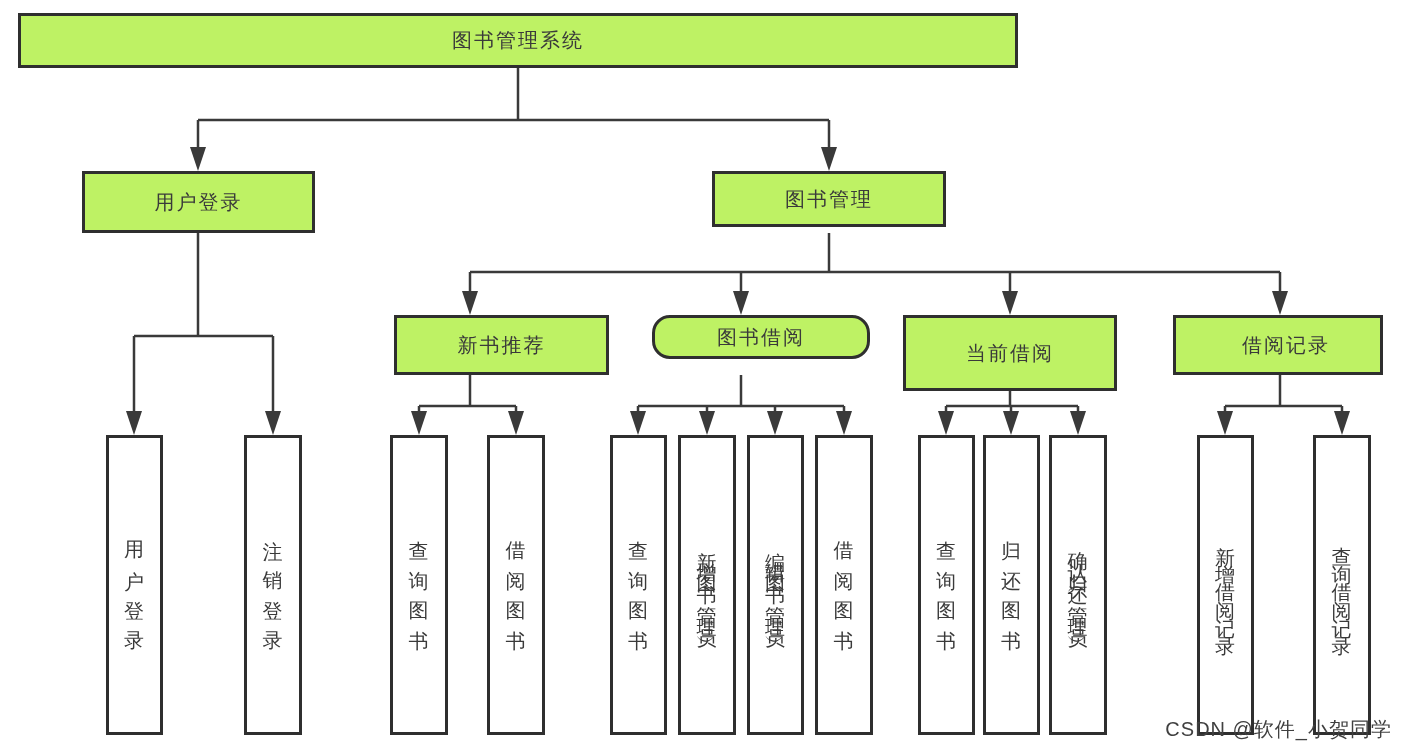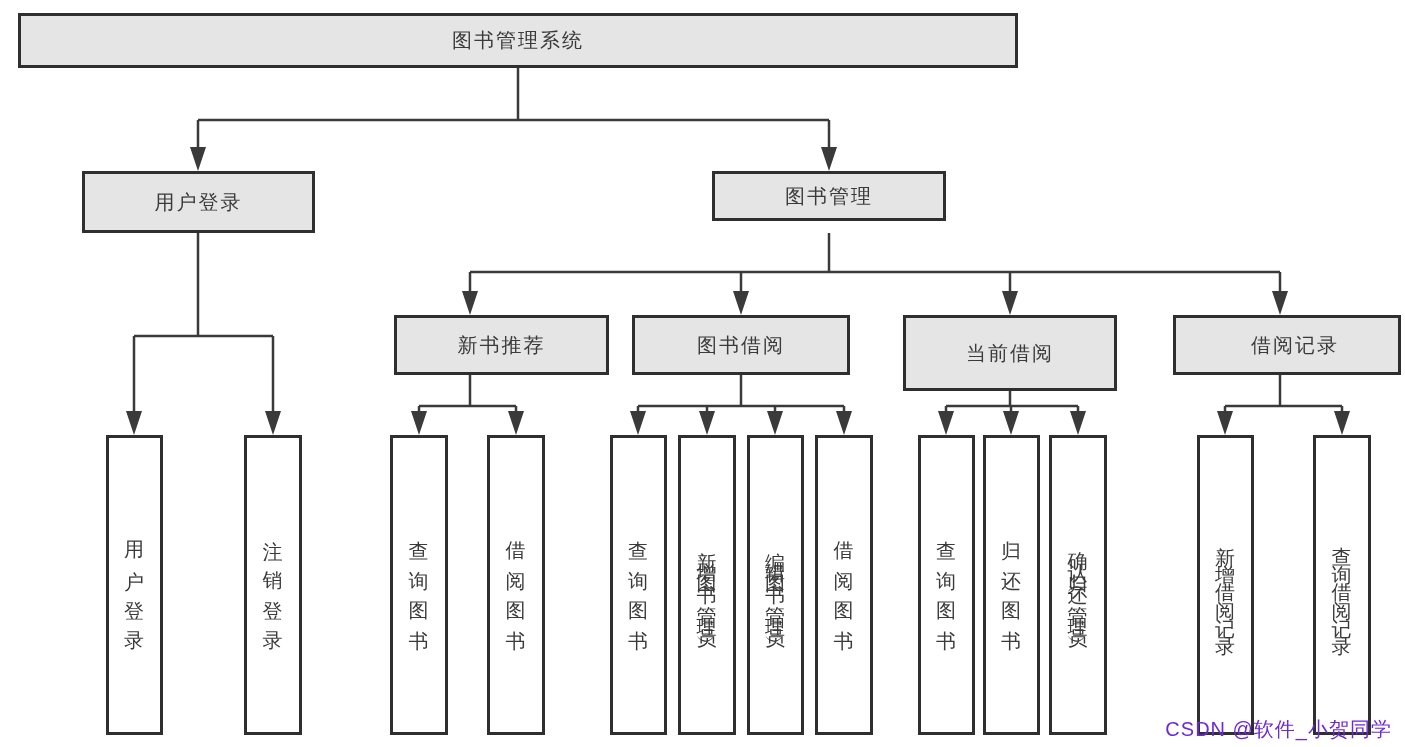--- a/index.html
+++ b/index.html
@@ -12,21 +12,21 @@
     font-family: "Liberation Sans", sans-serif;
   }
   #connectors {
     position: absolute;
     left: 0; top: 0;
     width: 1405px; height: 747px;
   }
   .hbox {
     position: absolute;
     box-sizing: border-box;
-    background: #e5e5e5;
+    background: #bef264;
     border: 3px solid #2f2f2f;
     display: flex;
     align-items: center;
     justify-content: center;
     font-size: 20px;
     letter-spacing: 2px;
     color: #3a3a3a;
   }
   .leaf {
     position: absolute;
@@ -48,21 +48,21 @@
     white-space: nowrap;
   }
   .v4 { letter-spacing: 30px; }
   .v6 { letter-spacing: 18px; }
   .v9 { letter-spacing: 11px; }
   #watermark {
     position: absolute;
     right: 13px;
     bottom: 4px;
     font-size: 20px;
-    color: #6d28d9;
+    color: #404040;
     letter-spacing: 1px;
     z-index: 5;
   }
   .stroke { stroke: #3a3a3a; stroke-width: 2.5; fill: none; }
   .head { fill: #3a3a3a; stroke: none; }
 </style>
 </head>
 <body>
 
 <div id="canvas">
@@ -125,26 +125,26 @@
     <path class="stroke" d="M1225,406 H1342"></path>
     <path class="stroke" d="M1225,406 V413"></path>
     <polygon class="head" points="1217,411 1233,411 1225,435"></polygon>
     <path class="stroke" d="M1342,406 V413"></path>
     <polygon class="head" points="1334,411 1350,411 1342,435"></polygon>
   </svg>
 
   <div class="hbox" style="left:18px; top:13px; width:1000px; height:55px;">图书管理系统</div>
 
   <div class="hbox" style="left:82px; top:171px; width:233px; height:62px;">用户登录</div>
-  <div class="hbox" style="left:712px; top:171px; width:234px; height:50px;text-align:right;">图书管理</div>
+  <div class="hbox" style="left:712px; top:171px; width:234px; height:56px;text-align:right;">图书管理</div>
 
   <div class="hbox" style="left:362px; top:315px; width:215px; height:60px;margin-left:32px;">新书推荐</div>
-  <div class="hbox" style="left:632px; top:315px; width:218px; height:60px;">图书借阅</div>
+  <div class="hbox" style="left:652px; top:315px; width:218px; height:44px;border-radius:18px;">图书借阅</div>
   <div class="hbox" style="left:903px; top:315px; width:214px; height:76px;">当前借阅</div>
-  <div class="hbox" style="left:1173px; top:315px; width:228px; height:60px;padding-left:16px;">借阅记录</div>
+  <div class="hbox" style="left:1173px; top:315px; width:210px; height:60px;padding-left:16px;">借阅记录</div>
 
   <div class="leaf" style="left:106px; width:57px;">
     <span class="vtext v4">用户登录</span>
   </div>
   <div class="leaf" style="left:244px; width:58px;">
     <span class="vtext v4">注销登录</span>
   </div>
 
   <div class="leaf" style="left:390px; width:58px;">
     <span class="vtext v4">查询图书</span>

